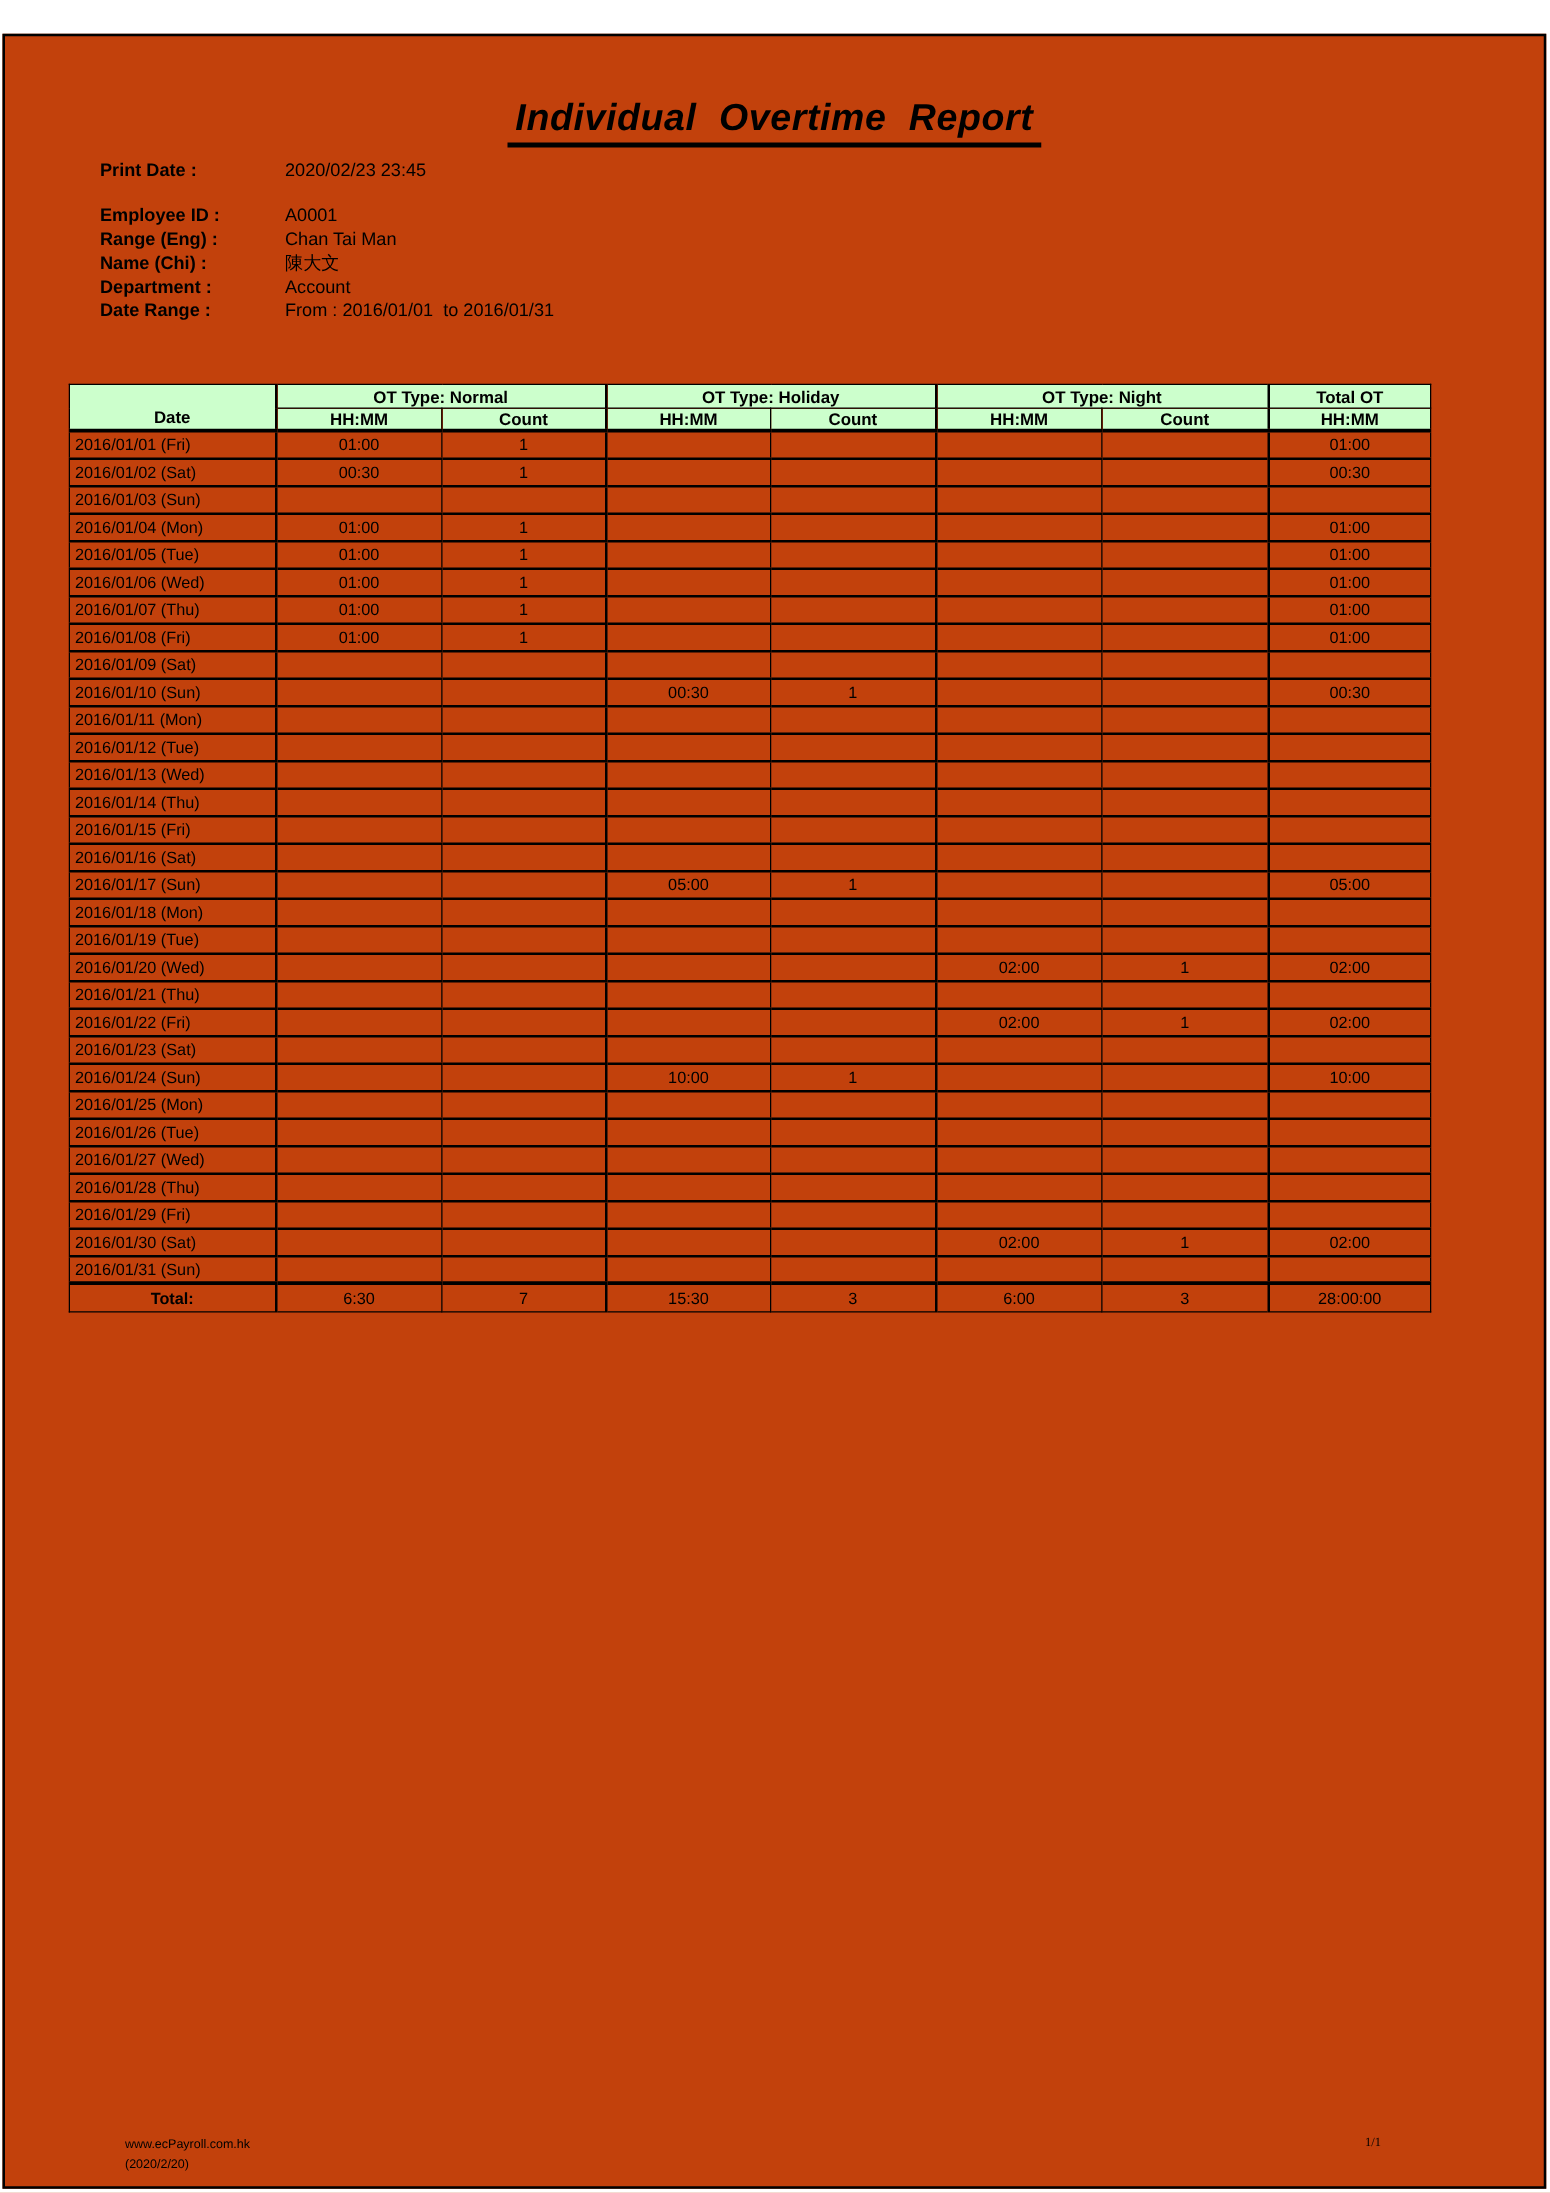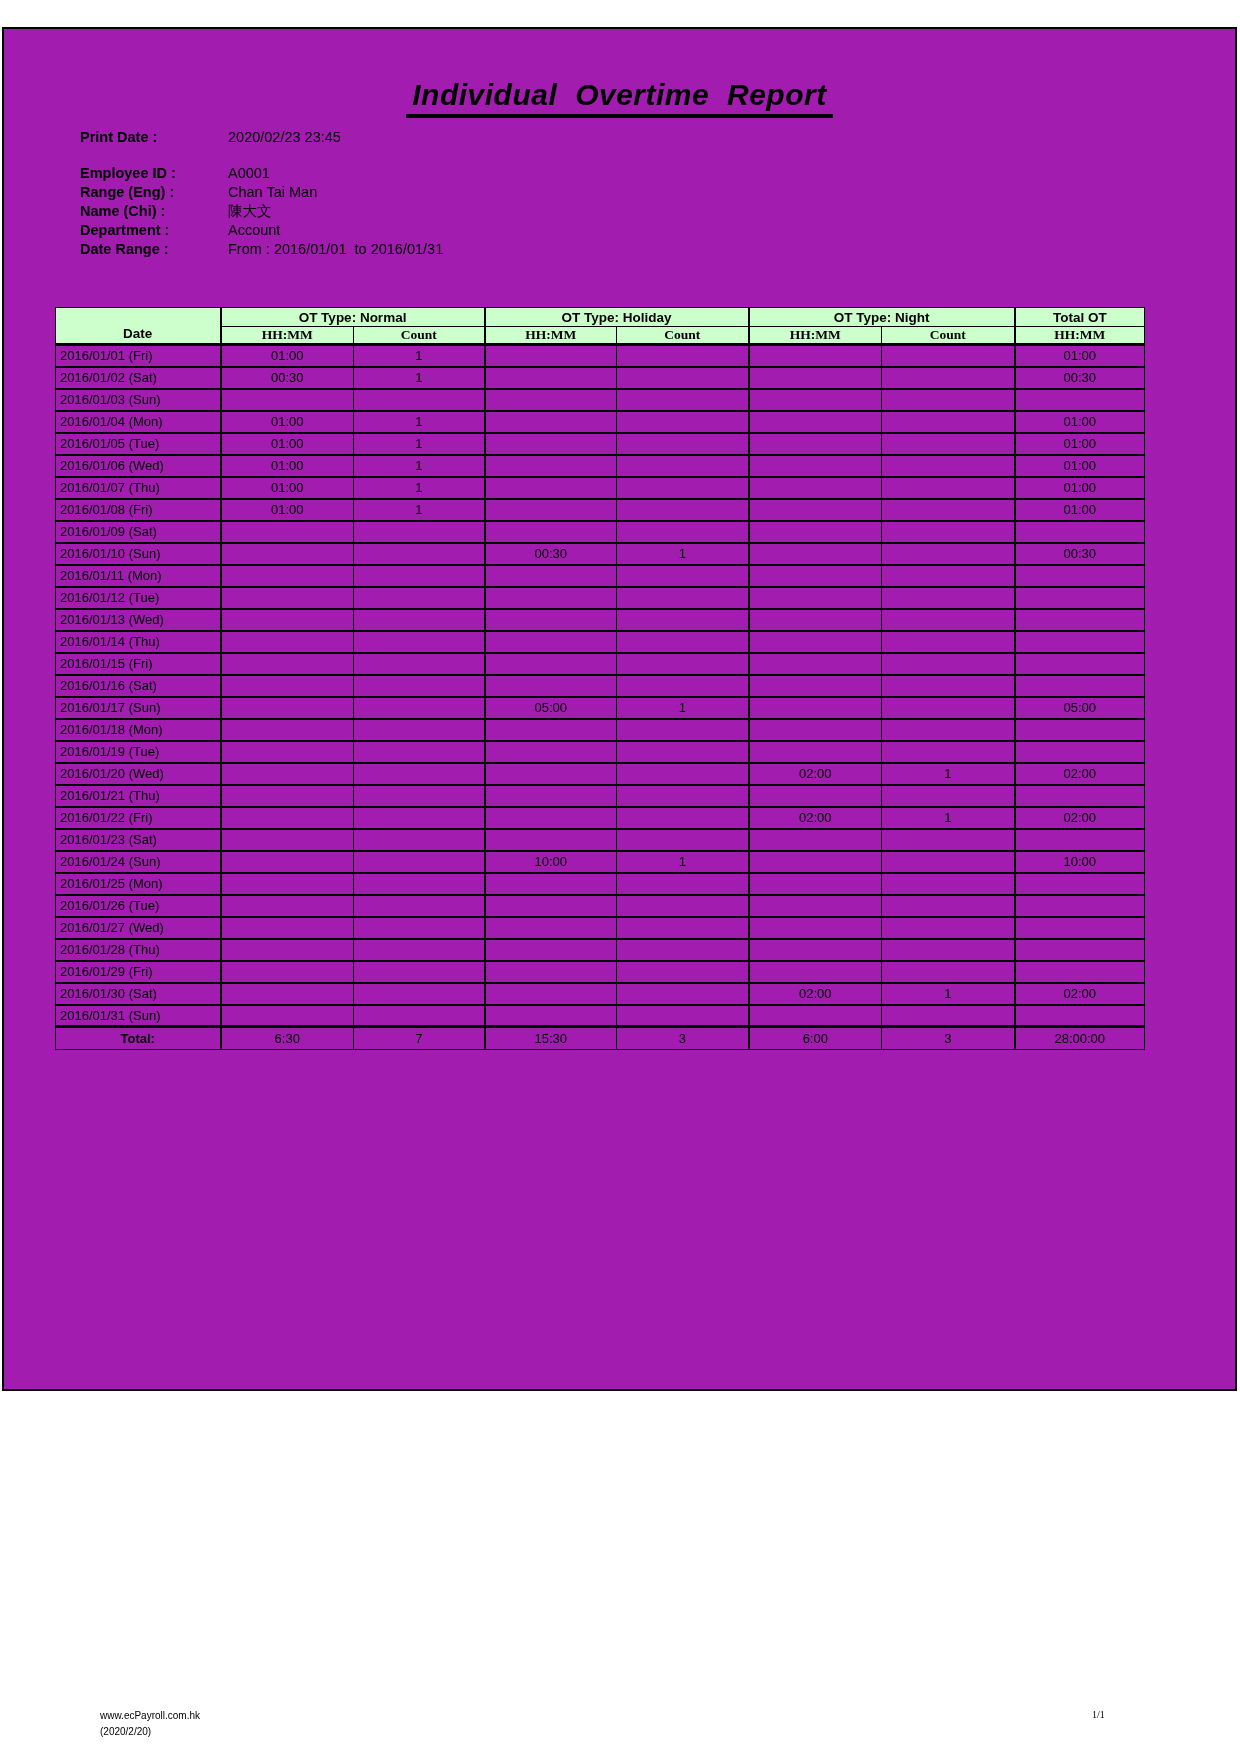--- a/index.html
+++ b/index.html
@@ -11,23 +11,23 @@
   }
   .page { position: relative; width: 1240px; height: 1754px; background: #fff; overflow: hidden; }
 
   .doc-header {
     position: absolute; top: 1px; left: 0; width: 100%;
     text-align: center; font-size: 20px; line-height: 24px; color: #000;
   }
 
   .page-border {
     position: absolute; left: 2px; top: 27px;
-    width: 1235px; height: 1364px;
+    width: 1235px; height: 1724px;
     border: 2px solid #000000;
-    background: #a21caf;
+    background: #c2410c;
   }
 
   .report-title {
     position: absolute; top: 49px; left: 0; width: 100%;
     text-align: center;
   }
   .report-title span {
     display: inline-block;
     font-size: 30px; font-weight: bold; font-style: italic;
     word-spacing: 9px; letter-spacing: 0.5px;
@@ -57,21 +57,21 @@
     vertical-align: middle;
     overflow: hidden;
     white-space: nowrap;
   }
   .ot-table thead th {
     background: #ccffcc;
     font-weight: bold;
     font-size: 13.5px;
     height: 19px;
   }
-  .ot-table thead tr.sub-row th { height: 18px; font-family: Liberation Serif, serif; }
+  .ot-table thead tr.sub-row th { height: 18px; }
   .ot-table th.date-head { vertical-align: bottom; padding-bottom: 2px; }
   .ot-table tbody td { height: 22px; border-top-width: 2px; }
   .ot-table tbody tr:first-child td { border-top-width: 3px; }
   .ot-table td.c-date { text-align: left; padding-left: 4px; }
   .ot-table .thick-left { border-left-width: 2px; }
   .ot-table tfoot td { height: 23px; border-top-width: 3px; }
   .ot-table tfoot td.total-label { font-weight: bold; }
 
   .footer-left {
     position: absolute; left: 96px; top: 1668px;

